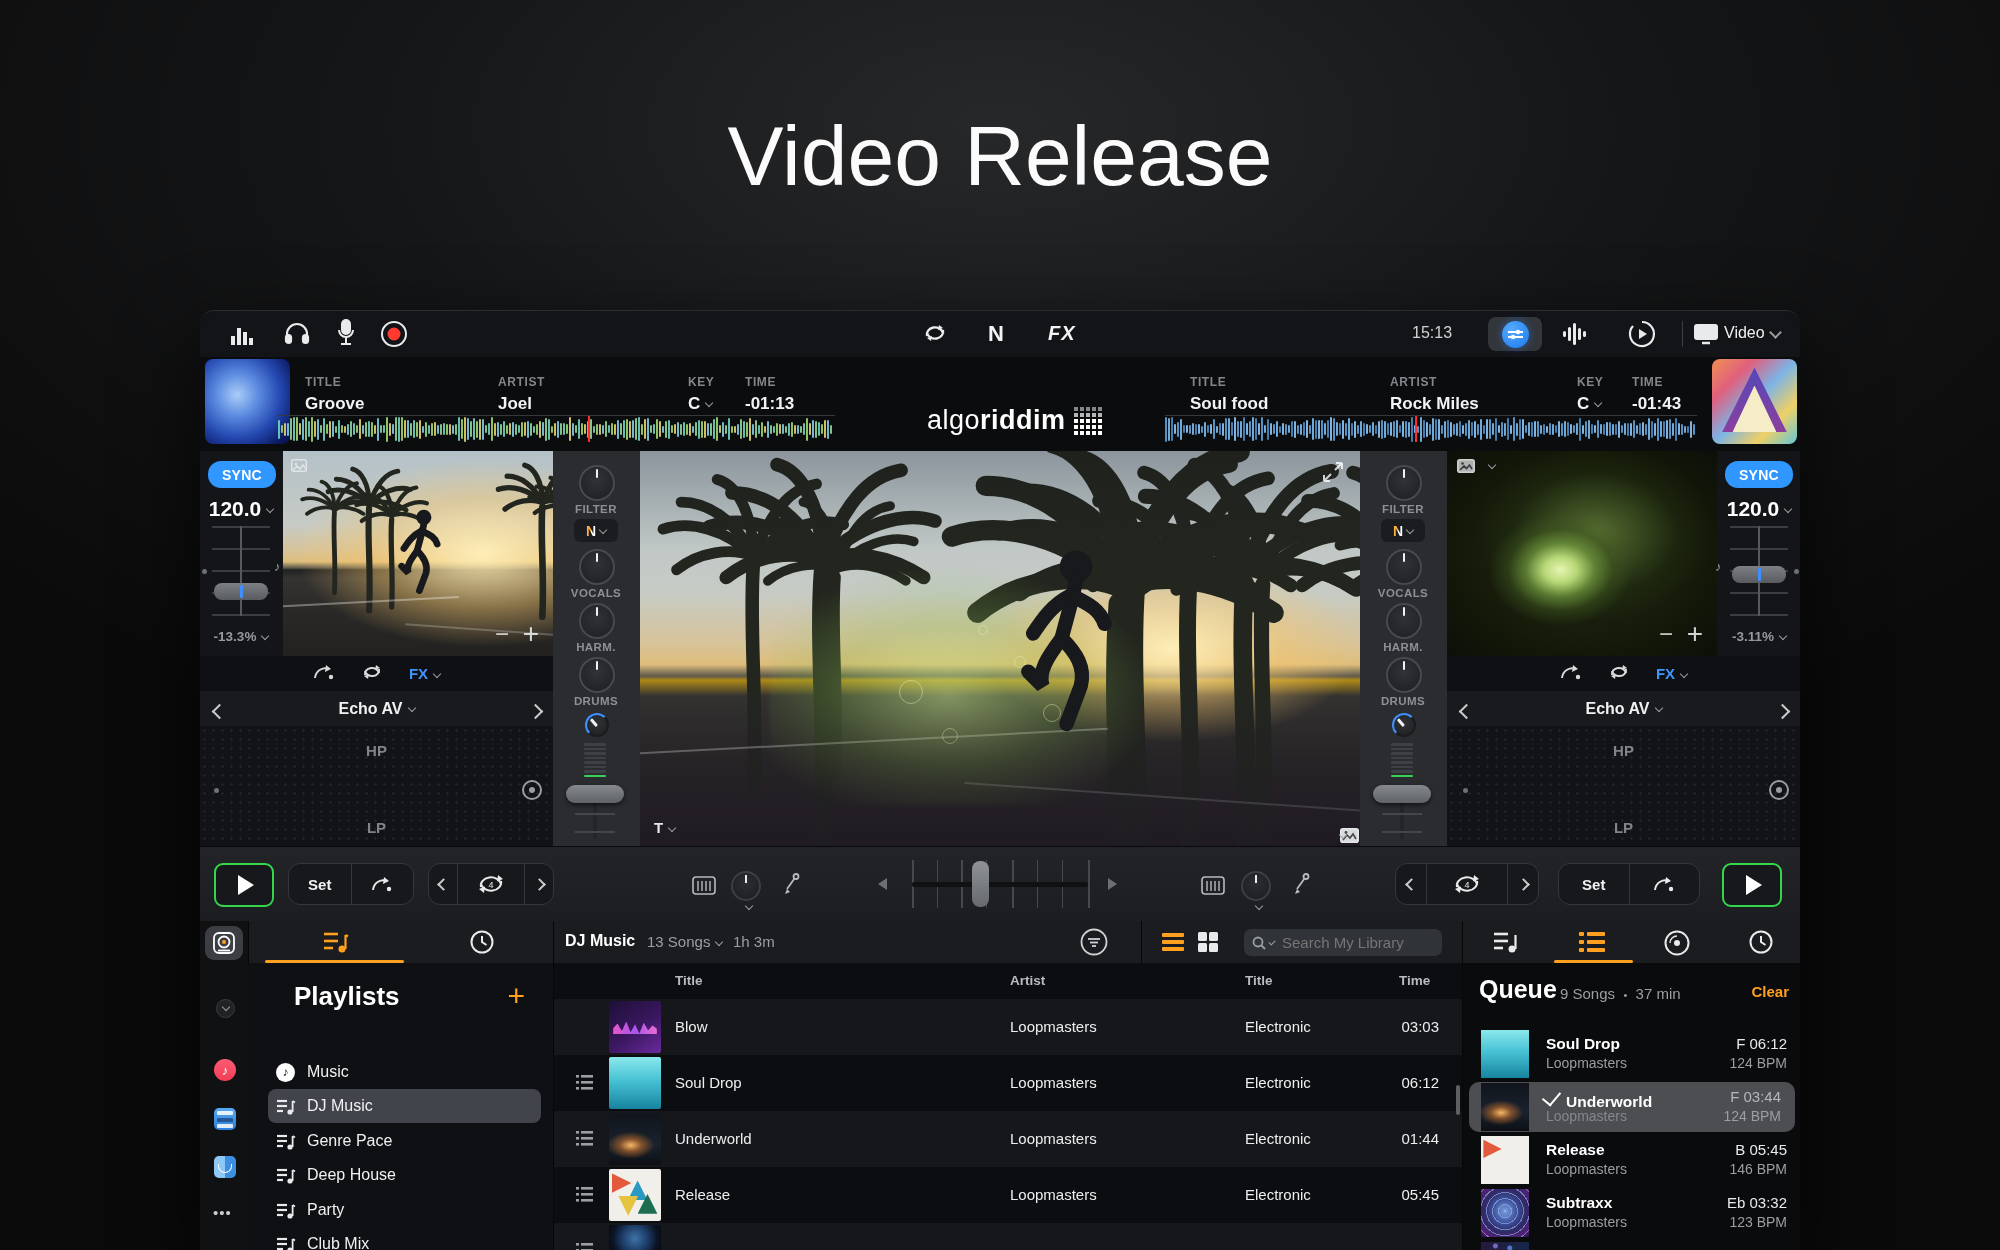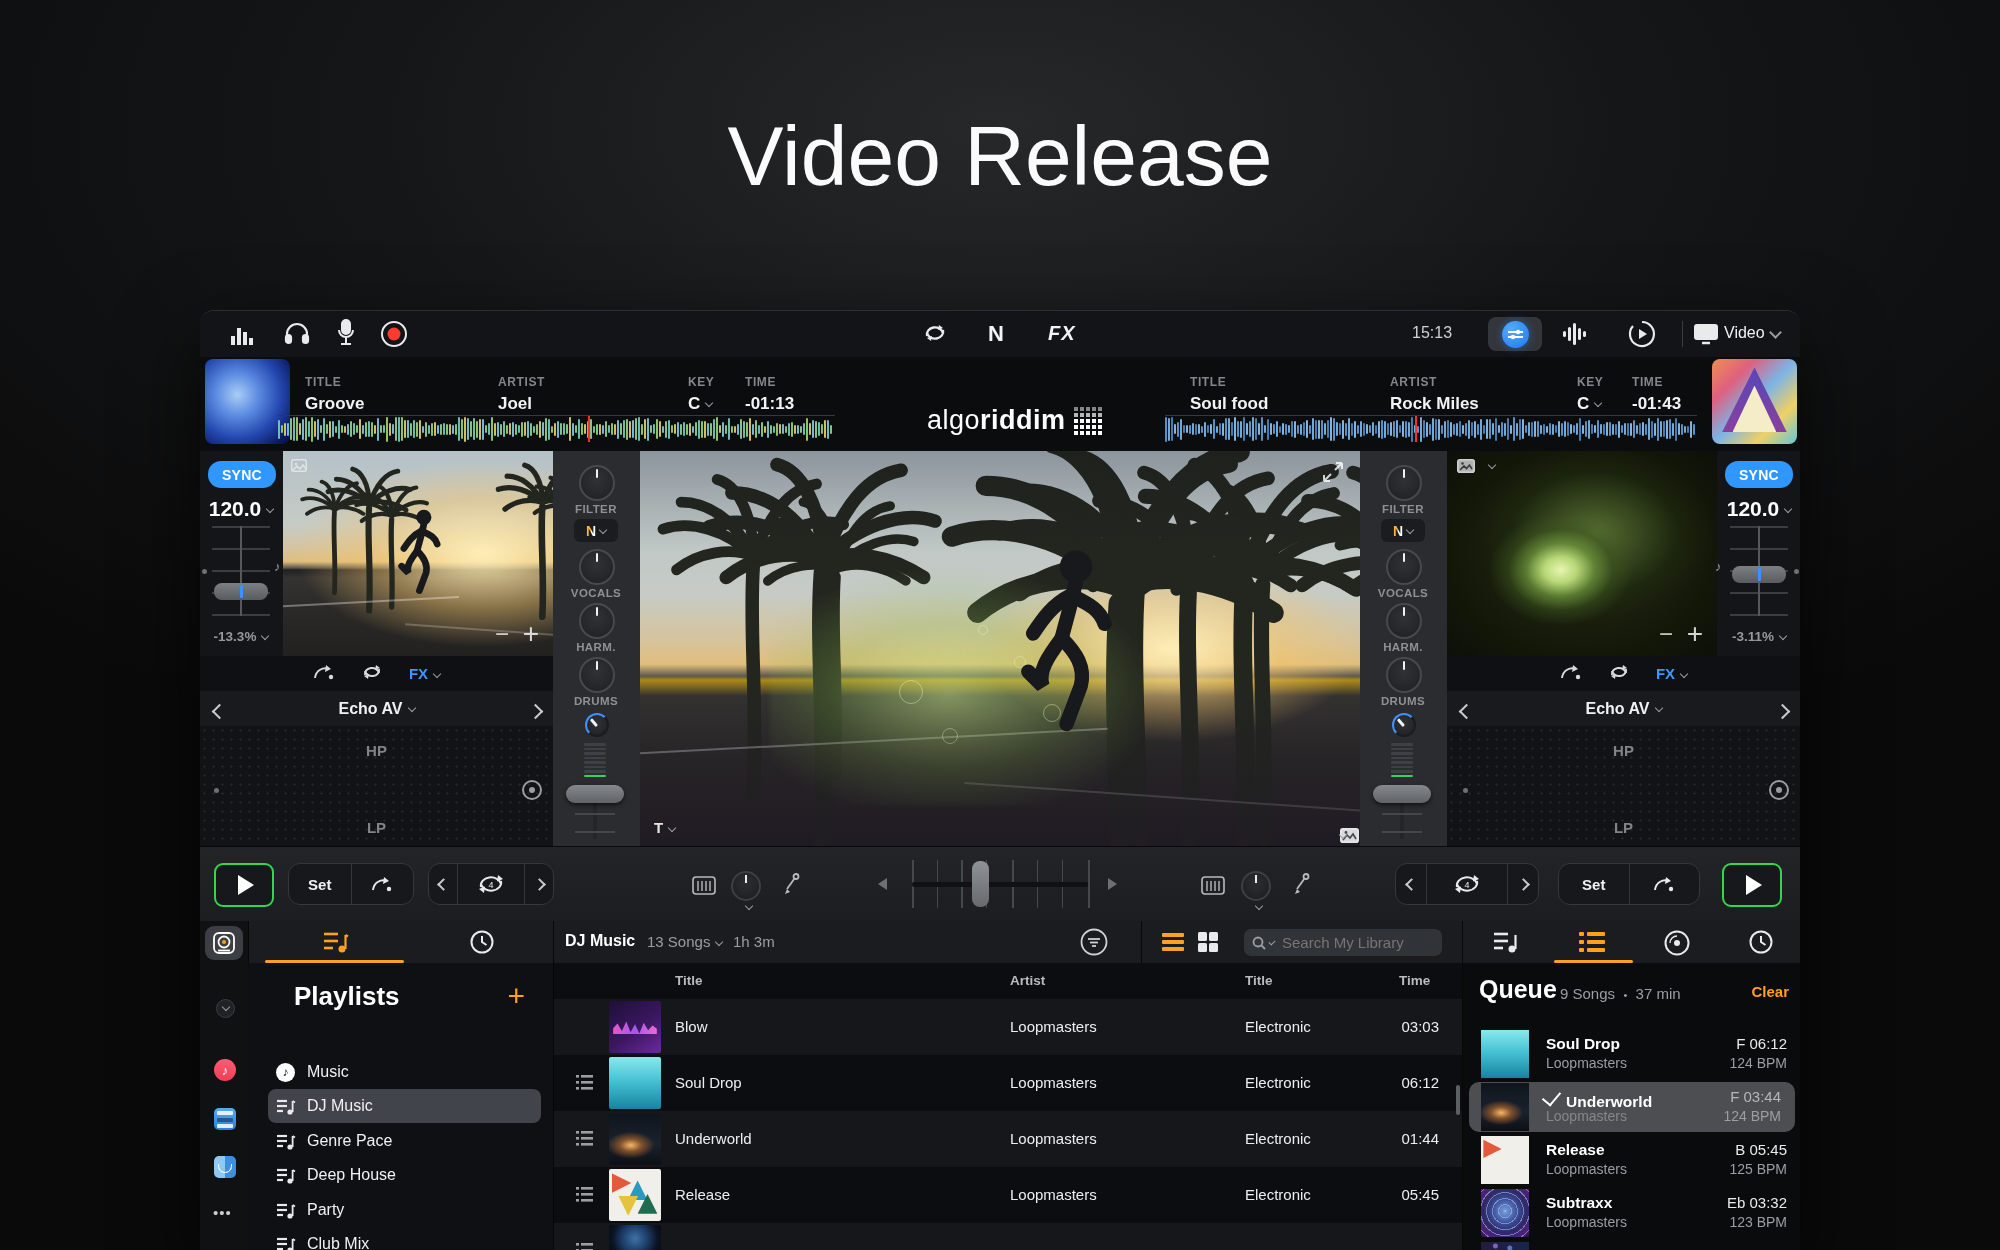--- a/index.html
+++ b/index.html
@@ -1565,21 +1565,21 @@
         <div class="q-kt">F 03:44</div>
         <div class="q-bpm">124 BPM</div>
       </div>
       <div class="q-item" style="top:172px;">
         <div class="q-art art-release">
             <i class="r1" style="position:absolute;width:38%;height:38%;"></i>
           </div>
         <div class="q-t">Release</div>
         <div class="q-a">Loopmasters</div>
         <div class="q-kt">B 05:45</div>
-        <div class="q-bpm">125 BPM</div>
+        <div class="q-bpm">146 BPM</div>
       </div>
       <div class="q-item" style="top:225px;">
         <div class="q-art art-subtraxx"></div>
         <div class="q-t">Subtraxx</div>
         <div class="q-a">Loopmasters</div>
         <div class="q-kt">Eb 03:32</div>
         <div class="q-bpm">123 BPM</div>
       </div>
       <div class="q-item" style="top:278px;height:10px;">
         <div class="q-art art-dots" style="height:10px;"></div>

